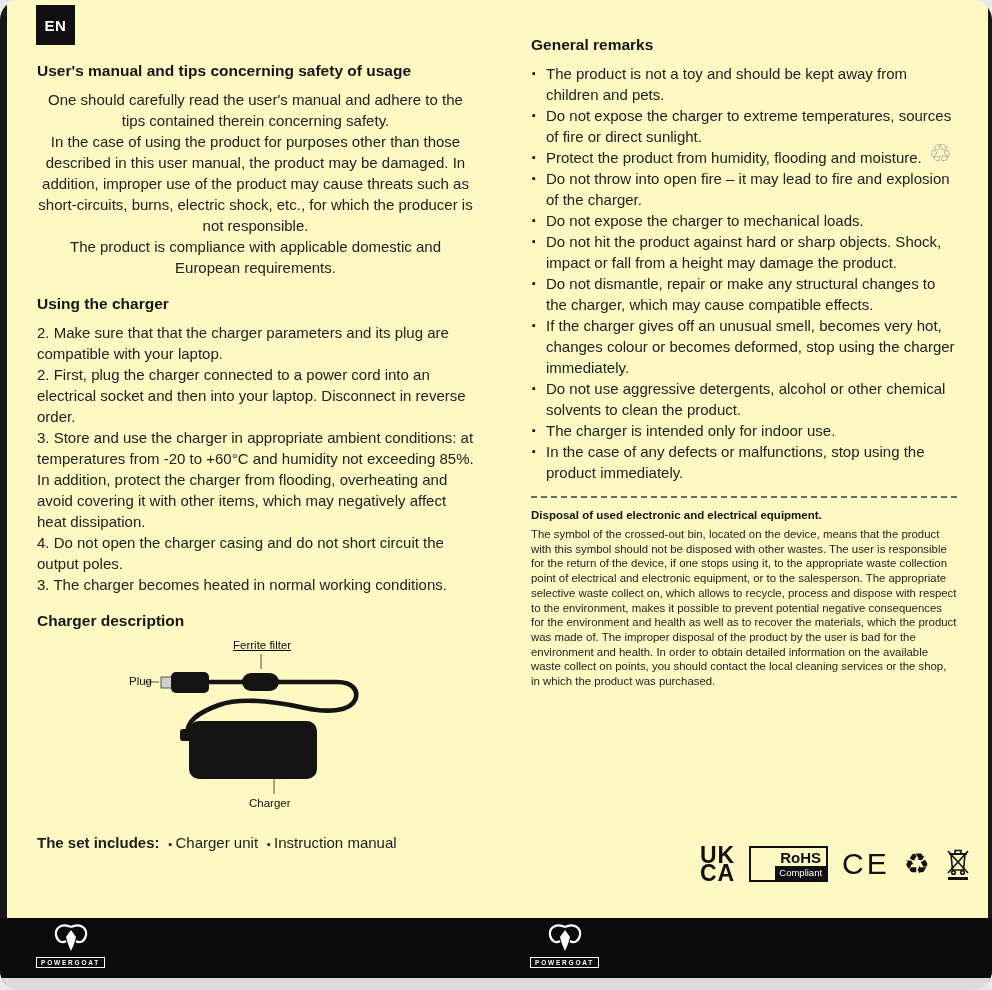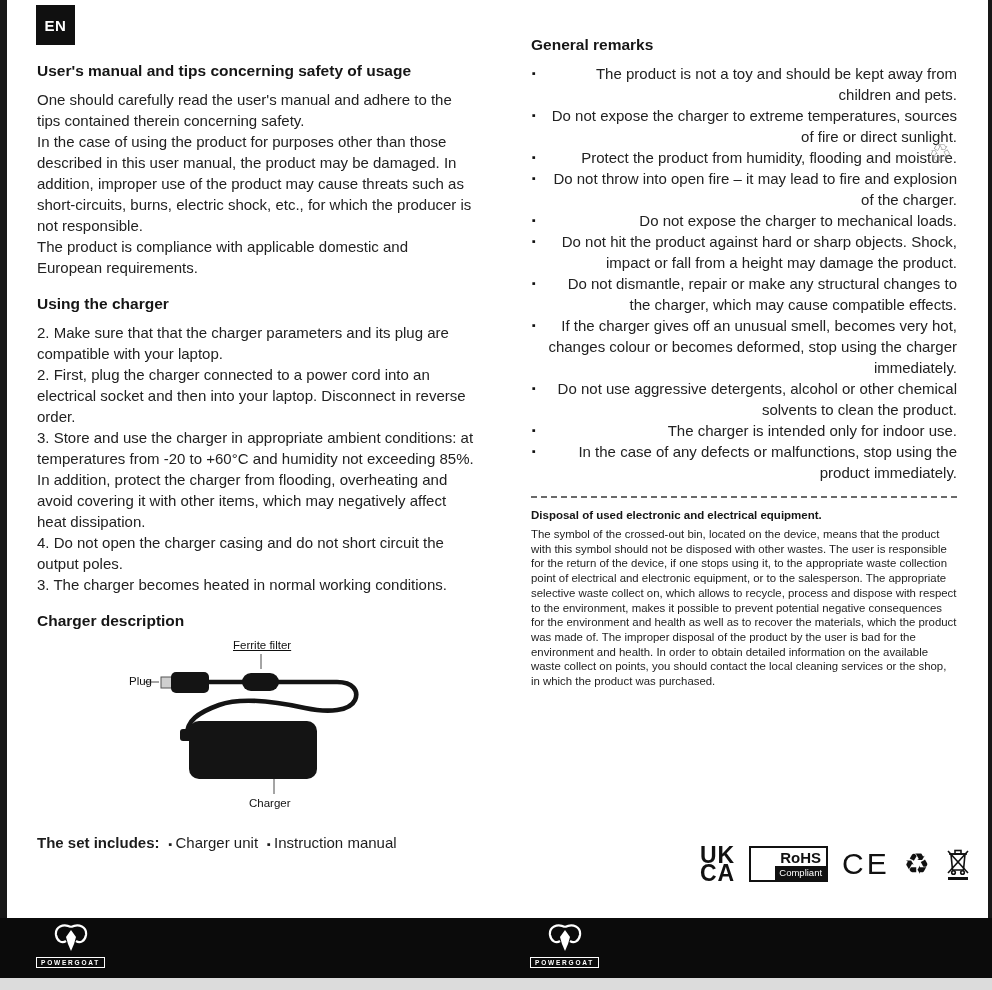--- a/index.html
+++ b/index.html
@@ -1,37 +1,37 @@
 <!DOCTYPE html>
 <html><head>
 <meta charset="utf-8">
 <style>
   * { margin:0; padding:0; box-sizing:border-box; }
   html,body { width:992px; height:990px; }
   body { position:relative; background:#e9e9e9; font-family:"Liberation Sans","DejaVu Sans",sans-serif; }
-  .page { position:absolute; inset:0; background:#ffffff; color:#1d1d1d; overflow:hidden; }
+  .page { position:absolute; inset:0; background:#fef9c3; color:#1d1d1d; overflow:hidden;border-radius:20px; }
 
   .edge { position:absolute; top:0; height:100%; background:#181818; }
   .edge-left { left:0; width:7px; }
   .edge-right { right:0; width:4px; }
 
   .lang-badge { position:absolute; left:36px; top:5px; width:39px; height:40px; background:#101010;
     color:#fff; font-weight:700; font-size:15px; display:flex; align-items:center; justify-content:center; letter-spacing:.5px; }
 
   .col { position:absolute; }
   .col-left { left:37px; top:62px; width:437px; }
   .col-right { left:531px; top:36px; width:426px; }
 
   h2 { font-size:15.5px; font-weight:700; margin:0 0 9px; color:#161616; }
   .section { margin-bottom:17px; }
   .body { font-size:15px; line-height:21px; color:#222; }
-  .pre { white-space:pre-line; }
+  .pre { white-space:pre-line;text-align:center; }
   .steps p { margin:0; }
 
-  ul.bullets { list-style:none;text-align:right; }
+  ul.bullets { list-style:none; }
   ul.bullets li { position:relative; padding-left:15px; }
   ul.bullets li::before { content:"▪"; position:absolute; left:1px; top:0; font-size:11px; color:#111; }
 
   .dashed { border-top:2px dashed #6a6a6a; margin:13px 0 11px; }
   .small-h { font-size:11.5px; font-weight:700; margin:0 0 6px; color:#161616; }
   .small { font-size:11.4px; line-height:14.7px; color:#222; }
 
   
   .diagram { position:relative; width:437px; height:178px; margin-top:4px; }
   .diagram svg { position:absolute; inset:0; }

